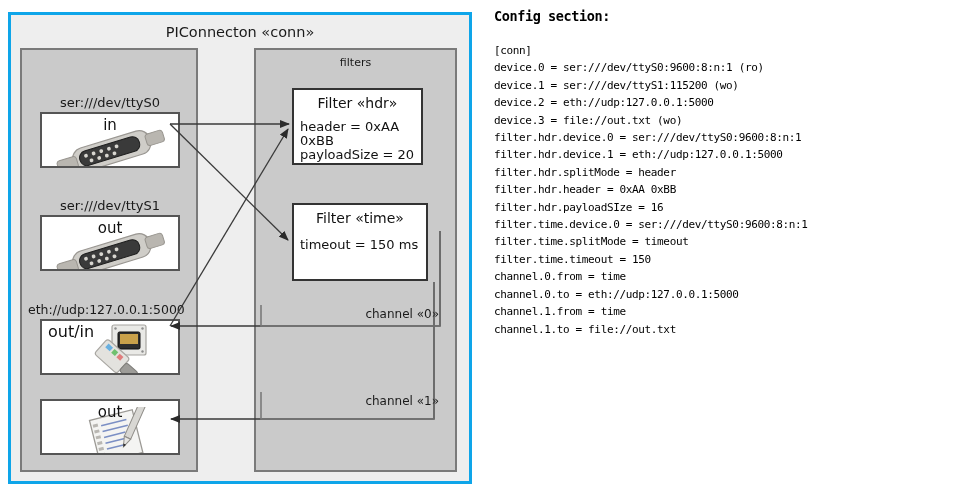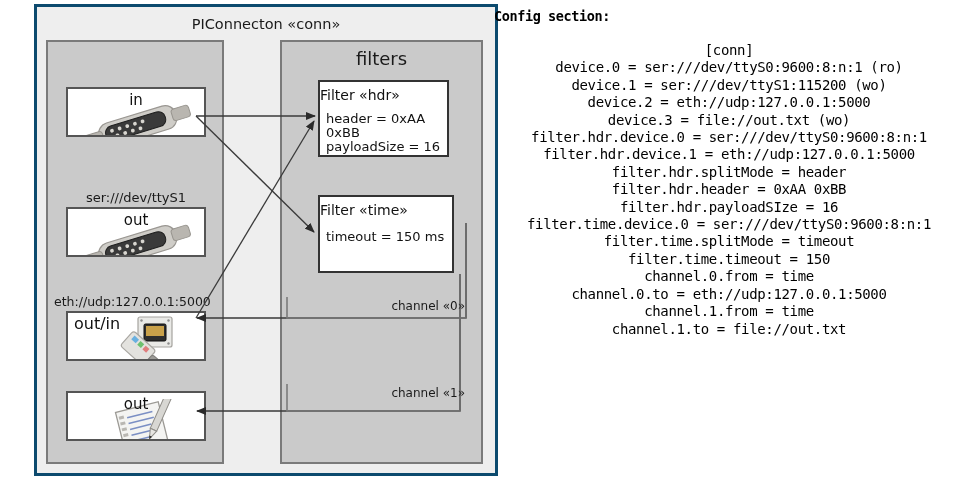--- a/index.html
+++ b/index.html
@@ -12,27 +12,26 @@
     height: 484px;
     position: relative;
     font-family: "DejaVu Sans", sans-serif;
     overflow: hidden;
   }
 
   
   #diagram-panel {
     position: absolute;
     left: 8px;
-    top: 4px;
+    top: 12px;
     width: 464px;
     height: 472px;
     background: #eeeeee;
-    border: 3px solid #0c4a6e;
+    border: 3px solid #0ea5e9;
     box-sizing: border-box;
-    margin-left: 26px;
   }
 
   #diagram-title {
     position: absolute;
     left: 0;
     top: 9px;
     width: 100%;
     text-align: center;
     font-size: 14.5px;
     color: #1a1a1a;
@@ -58,21 +57,21 @@
     width: 203px;
     height: 424px;
   }
 
   #filters-title {
     position: absolute;
     left: 0;
     top: 6px;
     width: 100%;
     text-align: center;
-    font-size: 18px;
+    font-size: 11px;
     color: #1a1a1a;
   }
 
   
   .device {
     position: absolute;
     left: 18px;
     width: 140px;
   }
   .device-caption {
@@ -86,21 +85,21 @@
     text-align: left;
     margin-left: -12px;
     font-size: 12.5px;
   }
   #device-file .device-caption {
     text-align: center;
   }
   .device-card {
     position: relative;
     width: 140px;
-    height: 50px;
+    height: 56px;
     background: #ffffff;
     border: 2px solid #555555;
     box-sizing: border-box;
     overflow: hidden;
   }
   .device-label {
     position: absolute;
     left: 0;
     top: 2px;
     width: 100%;
@@ -139,21 +138,21 @@
     width: 131px;
     height: 77px;
   }
   #filter-time {
     left: 281px;
     top: 188px;
     width: 136px;
     height: 78px;
   }
   .filter-title {
-    text-align: left;
+    text-align: center;
     font-size: 14px;
     color: #111111;
     margin-top: 5px;
   }
   .filter-props {
     margin: 9px 0 0 6px;
     font-size: 13px;
     color: #111111;
     line-height: 14px;
   }
@@ -188,39 +187,39 @@
   #config-heading {
     font-family: "DejaVu Sans Mono", monospace;
     font-weight: bold;
     font-size: 13.5px;
     color: #000000;
     letter-spacing: -0.4px;
   }
   #config-lines {
     margin-top: 18px;
     font-family: "DejaVu Sans Mono", monospace;
-    font-size: 14px;
+    font-size: 11px;
     line-height: 17.4px;
     color: #000000;
     white-space: pre;
     letter-spacing: -0.35px;
-    text-align: center;
   }
   .cfg-line { display: block; }
 </style>
 </head>
 <body>
 
 <div id="diagram-panel">
 
   <div id="diagram-title">PIConnecton «conn»</div>
 
   <div id="devices-group" class="group-box">
 
     <div class="device" id="device-ser0">
+      <div class="device-caption">ser:///dev/ttyS0</div>
       <div class="device-card">
         <div class="device-label">in</div>
         <svg class="dev-icon" width="120" height="46" viewBox="0 0 120 46" style="left:10px; top:15px;">
           <g transform="rotate(-17 60 23)">
             <rect x="20" y="10" width="80" height="24" rx="11" ry="11" fill="#cfcdc8" stroke="#9a9792" stroke-width="1.2"></rect>
             <rect x="27" y="14" width="62" height="15" rx="7" ry="7" fill="#3a3a3a" stroke="#1f1f1f" stroke-width="1"></rect>
             <g fill="#d8d6d0">
               <circle cx="34" cy="19" r="1.9"></circle>
                 <circle cx="42" cy="19" r="1.9"></circle>
               <circle cx="50" cy="19" r="1.9"></circle>
@@ -327,21 +326,21 @@
     <div id="filters-title">filters</div>
   </div>
 
   <div class="channel-label" id="channel-0-label">channel «0»</div>
   <div class="channel-label" id="channel-1-label">channel «1»</div>
 
   <div class="filter-box" id="filter-hdr">
     <div class="filter-title">Filter «hdr»</div>
     <div class="filter-props">
       <div>header = 0xAA 0xBB</div>
-      <div>payloadSize = 16</div>
+      <div>payloadSize = 20</div>
     </div>
   </div>
 
   <div class="filter-box" id="filter-time">
     <div class="filter-title">Filter «time»</div>
     <div class="filter-props">
       <div>timeout = 150 ms</div>
     </div>
   </div>
 

